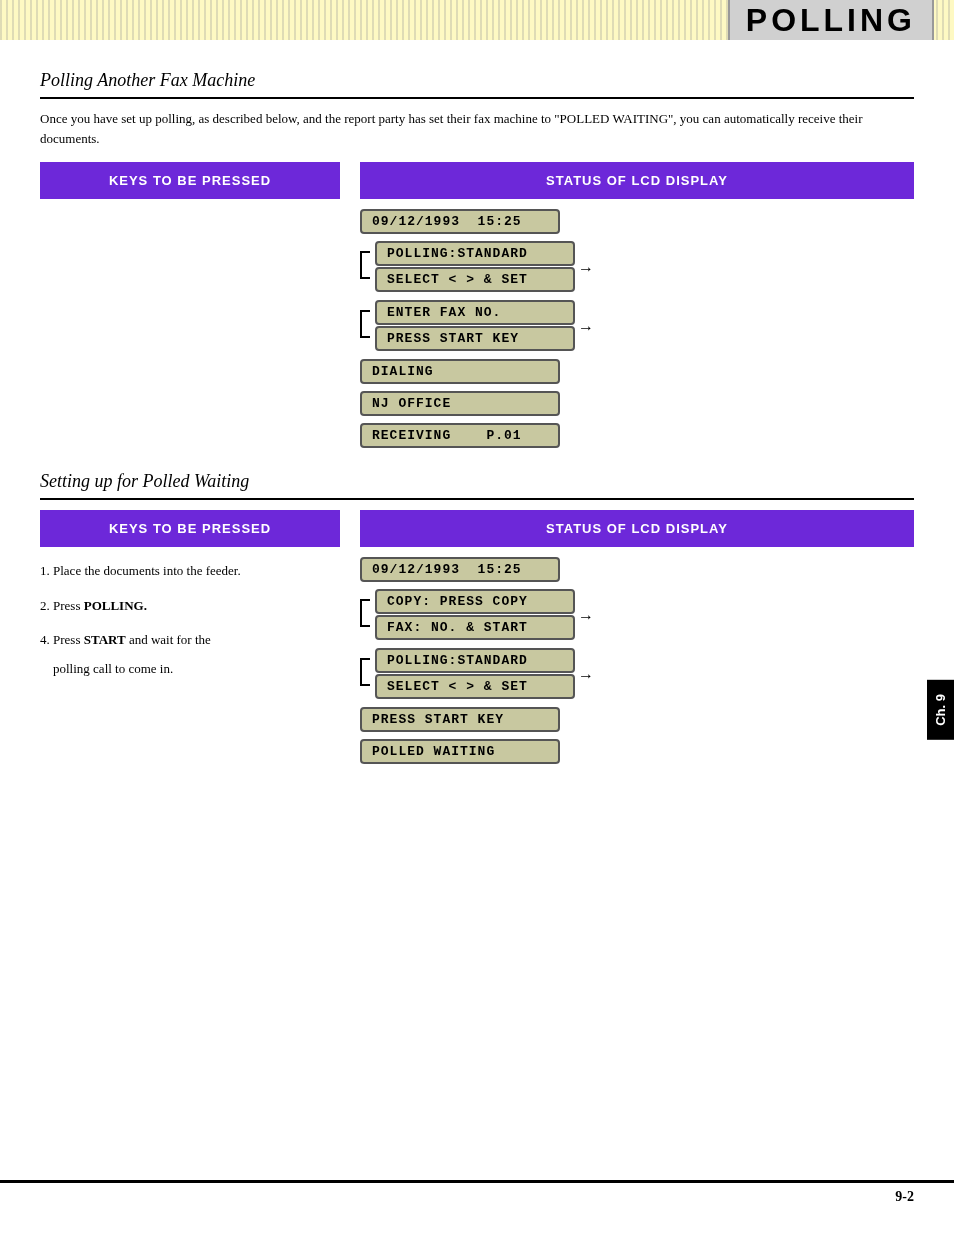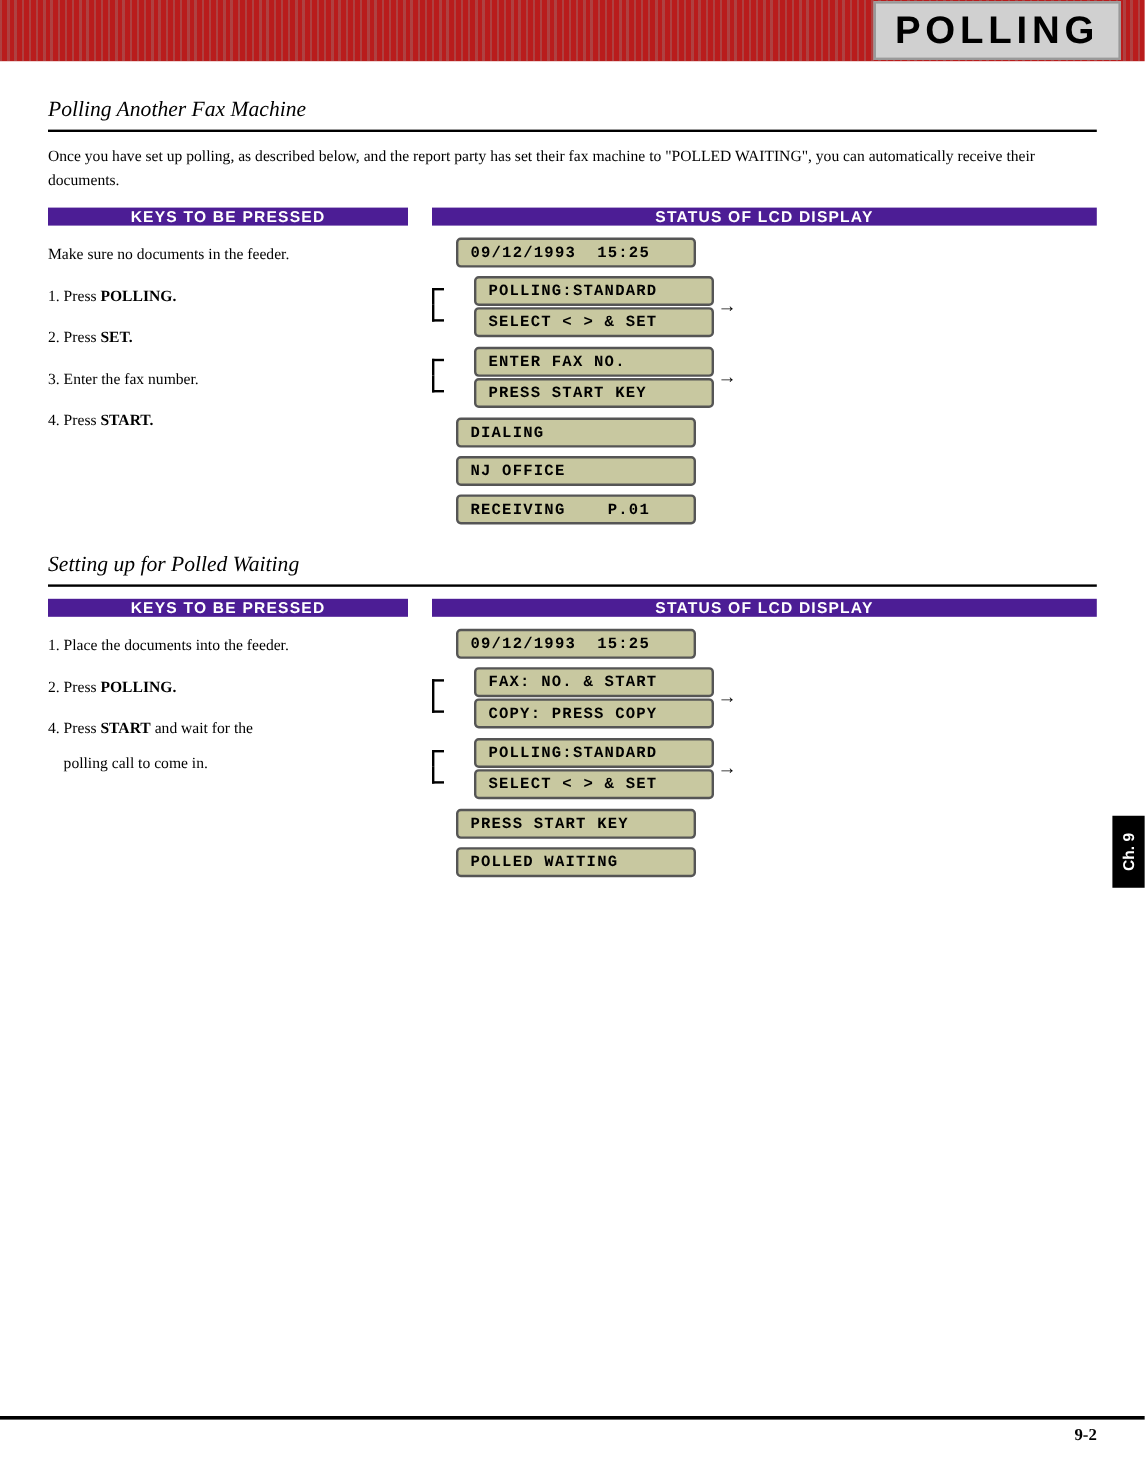--- a/index.html
+++ b/index.html
@@ -8,22 +8,22 @@
       min-height: 1235px;
       background: #fff;
       font-family: 'Times New Roman', Times, serif;
       font-size: 14px;
       color: #000;
       position: relative;
     }
 
     
     .page-header {
-      background: #b91c1c;
-      height: 51px;
+      background: #fef9c3;
+      height: 40px;
       display: flex;
       align-items: center;
       justify-content: flex-end;
       padding-right: 20px;
       margin-bottom: 0;
       position: relative;
       overflow: hidden;
     }
     .page-header::before {
       content: '';
@@ -82,27 +82,27 @@
       margin-bottom: 20px;
     }
     .col-keys {
       flex: 0 0 300px;
     }
     .col-status {
       flex: 1;
     }
 
     .col-header {
-      background: #4c1d95;
+      background: #6d28d9;
       color: #fff;
       font-family: Arial, sans-serif;
       font-size: 13px;
       font-weight: bold;
       letter-spacing: 1px;
-      padding: 0 10px;
+      padding: 11px 10px;
       margin-bottom: 10px;
       text-align: center;
     }
 
     .keys-steps {
       font-size: 13px;
       line-height: 2.2;
     }
     .keys-steps p {
       margin-bottom: 6px;
@@ -123,21 +123,20 @@
       border: 2px solid #555;
       border-radius: 4px;
       padding: 3px 10px;
       font-family: 'Courier New', Courier, monospace;
       font-size: 13px;
       font-weight: bold;
       letter-spacing: 1px;
       color: #000;
       display: inline-block;
       min-width: 200px;
-      margin-left: 20px;
     }
 
     .lcd-paired {
       display: flex;
       flex-direction: column;
       gap: 1px;
     }
 
     .lcd-single {
       margin-bottom: 3px;
@@ -229,27 +228,20 @@
 
   <div>
     <h2 class="section-title">Polling Another Fax Machine</h2>
     <hr class="section-divider">
     <p class="section-intro">Once you have set up polling, as described below, and the report party has set their fax machine to "POLLED WAITING", you can automatically receive their documents.</p>
 
     <div class="instruction-table">
 
       <div class="col-keys">
         <div class="col-header">KEYS TO BE PRESSED</div>
-        <div class="keys-steps">
-          <p>Make sure no documents in the feeder.</p>
-          <p>1. Press <strong>POLLING.</strong></p>
-          <p>2. Press <strong>SET.</strong></p>
-          <p>3. Enter the fax number.</p>
-          <p>4. Press <strong>START.</strong></p>
-        </div>
       </div>
 
       <div class="col-status">
         <div class="col-header">STATUS OF LCD DISPLAY</div>
         <div class="lcd-container">
 
           <div class="lcd-single">
             <div class="lcd-box">09/12/1993&nbsp;&nbsp;15:25</div>
           </div>
 
@@ -325,22 +317,22 @@
 
           <div class="lcd-pair-wrapper">
             <div class="bracket-connector">
               <div class="bracket-shape">
                 <div class="b-top"></div>
                 <div class="b-mid" style="height:10px; border-left:2px solid #000; width:2px;"></div>
                 <div class="b-bot"></div>
               </div>
             </div>
             <div class="lcd-paired">
+              <div class="lcd-box">COPY: PRESS COPY</div>
               <div class="lcd-box">FAX: NO. &amp; START</div>
-              <div class="lcd-box">COPY: PRESS COPY</div>
             </div>
             <div class="arrow-after">→</div>
           </div>
 
           <div class="lcd-pair-wrapper">
             <div class="bracket-connector">
               <div class="bracket-shape">
                 <div class="b-top"></div>
                 <div class="b-mid" style="height:10px; border-left:2px solid #000; width:2px;"></div>
                 <div class="b-bot"></div>

